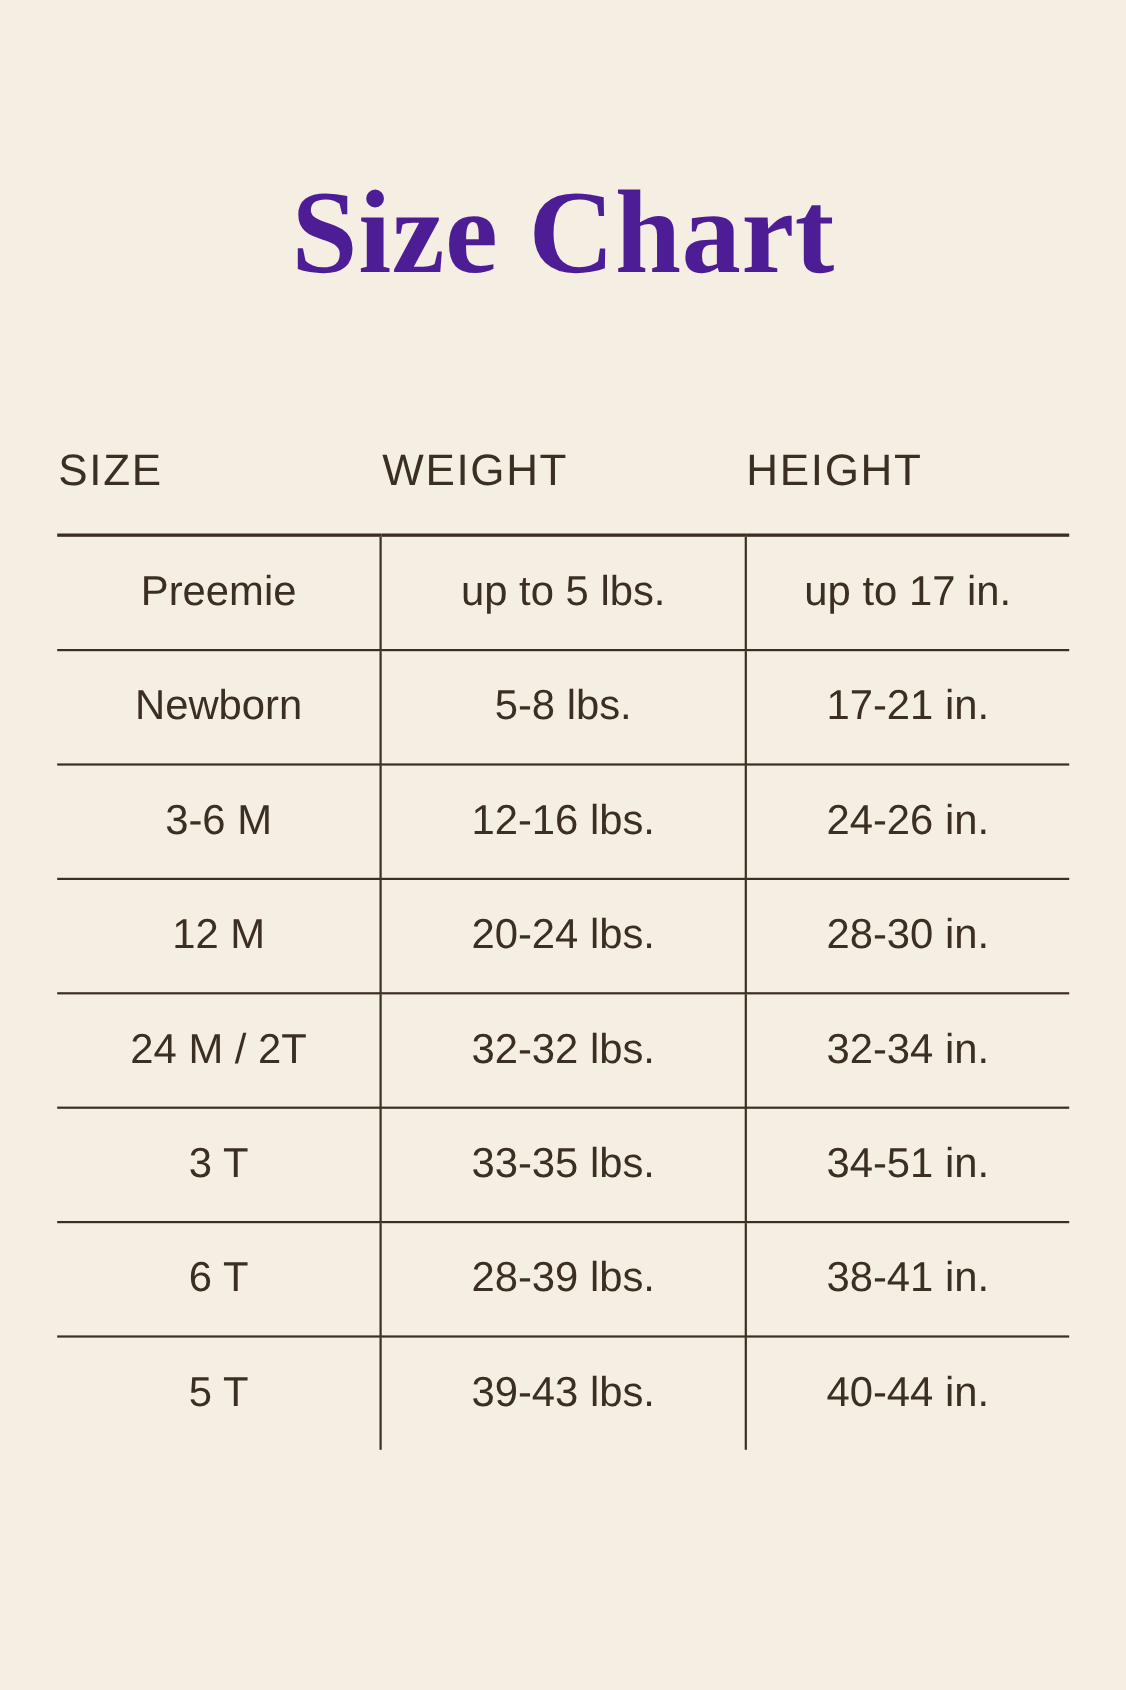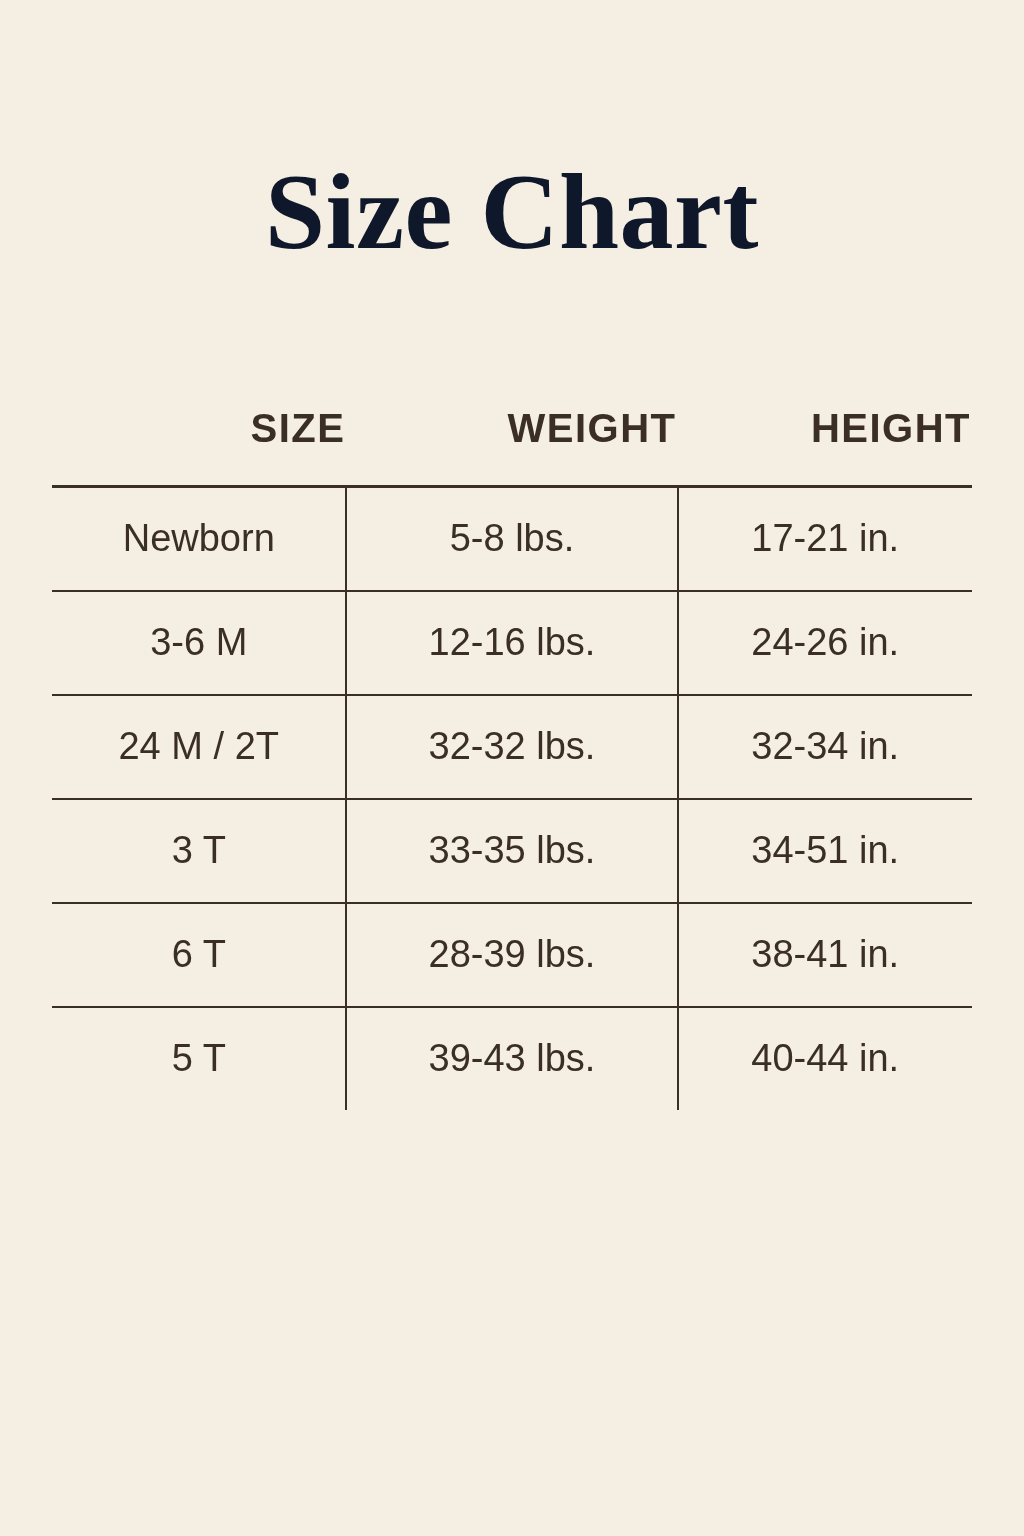--- a/index.html
+++ b/index.html
@@ -20,42 +20,42 @@
     box-sizing: border-box;
     position: relative;
     background: #f5eee2;
   }
   .title {
     font-family: "Liberation Serif", serif;
     font-weight: 700;
     font-size: 108px;
     line-height: 1;
     text-align: center;
-    color: #0f172a;
+    color: #4c1d95;
     padding-top: 86px;
     letter-spacing: 0.5px;
   }
   .table-wrap {
     margin: 0 auto;
     width: 920px;
     padding-top: 66px;
   }
   table.size-table {
     width: 100%;
     border-collapse: collapse;
     table-layout: fixed;
   }
   table.size-table th {
     font-family: "Liberation Sans", sans-serif;
-    font-weight: 700;
+    font-weight: 400;
     font-size: 40px;
     letter-spacing: 1.5px;
     color: #3a2f22;
     padding-bottom: 34px;
-    text-align: right;
+    text-align: left;
     border-bottom: 3px solid #3a2f22;
   }
   table.size-table td {
     font-family: "Liberation Sans", sans-serif;
     font-weight: 400;
     font-size: 38px;
     color: #3a2f22;
     text-align: center;
     height: 100px;
     border-bottom: 2px solid #3a2f22;
@@ -87,28 +87,38 @@
     <table class="size-table">
       <thead>
         <tr>
           <th class="col-size">SIZE</th>
           <th class="col-weight">WEIGHT</th>
           <th class="col-height">HEIGHT</th>
         </tr>
       </thead>
       <tbody>
         <tr>
+          <td class="col-size">Preemie</td>
+          <td class="col-weight">up to 5 lbs.</td>
+          <td class="col-height">up to 17 in.</td>
+        </tr>
+        <tr>
           <td class="col-size">Newborn</td>
           <td class="col-weight">5-8 lbs.</td>
           <td class="col-height">17-21 in.</td>
         </tr>
         <tr>
           <td class="col-size">3-6 M</td>
           <td class="col-weight">12-16 lbs.</td>
           <td class="col-height">24-26 in.</td>
+        </tr>
+        <tr>
+          <td class="col-size">12 M</td>
+          <td class="col-weight">20-24 lbs.</td>
+          <td class="col-height">28-30 in.</td>
         </tr>
         <tr>
           <td class="col-size">24 M / 2T</td>
           <td class="col-weight">32-32 lbs.</td>
           <td class="col-height">32-34 in.</td>
         </tr>
         <tr>
           <td class="col-size">3 T</td>
           <td class="col-weight">33-35 lbs.</td>
           <td class="col-height">34-51 in.</td>

